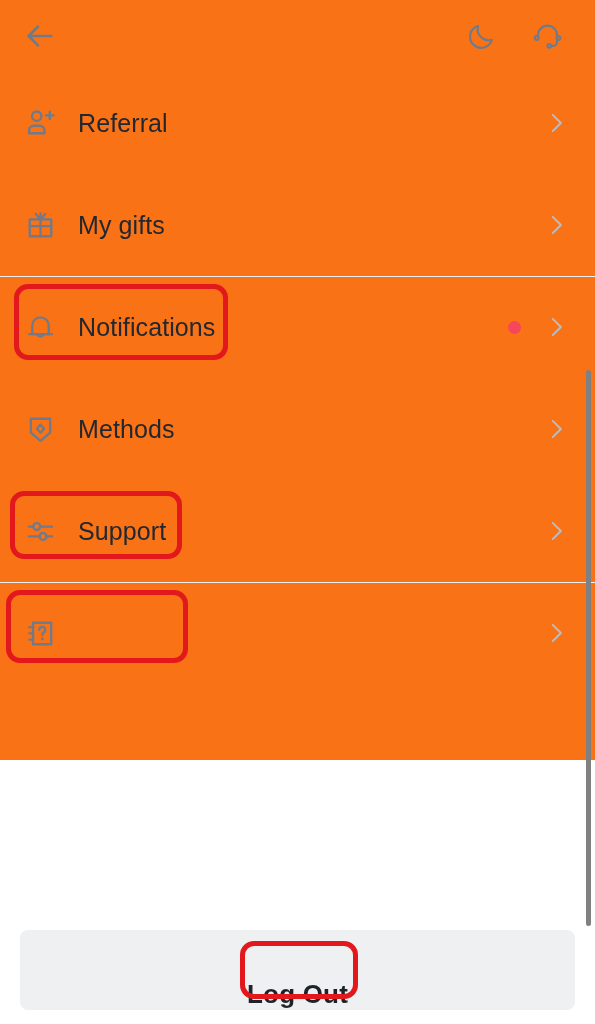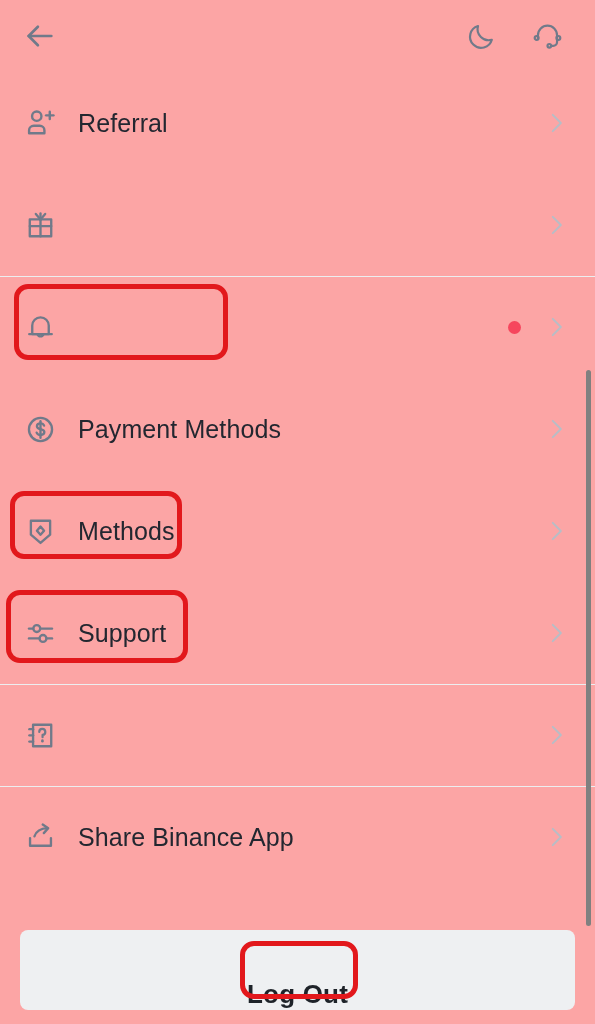--- a/index.html
+++ b/index.html
@@ -6,22 +6,22 @@
   html, body {
     width: 595px;
     height: 1024px;
     background: #ffffff;
     font-family: "Liberation Sans", sans-serif;
     overflow: hidden;
   }
   #app {
     position: relative;
     width: 595px;
-    height: 1024px;
-    background: #fca5a5;
+    height: 760px;
+    background: #f97316;
   }
 
   
   .header {
     position: absolute;
     top: 0; left: 0;
     width: 595px;
     height: 72px;
     display: flex;
     align-items: center;
@@ -193,64 +193,49 @@
       <div class="row-icon">
         <svg width="33" height="33" viewBox="0 0 24 24" fill="none" stroke="#707A8A" stroke-width="1.7" stroke-linecap="round" stroke-linejoin="round">
           <rect x="4.2" y="7.6" width="15.6" height="12.2"></rect>
           <line x1="12" y1="7.6" x2="12" y2="19.8"></line>
           <line x1="4.2" y1="12.4" x2="19.8" y2="12.4"></line>
           <line x1="12" y1="7.6" x2="8.6" y2="3.6"></line>
           <line x1="12" y1="7.6" x2="15.4" y2="3.6"></line>
           <line x1="12" y1="7.6" x2="12" y2="3.2"></line>
         </svg>
       </div>
+      <div class="row-label">My gifts</div>
       <div class="row-right">
         <span class="chev">
           <svg width="26" height="26" viewBox="0 0 24 24" fill="none" stroke="#B7BDC6" stroke-width="1.8" stroke-linecap="round" stroke-linejoin="round">
             <polyline points="9,4.5 16.5,12 9,19.5"></polyline>
           </svg>
         </span>
       </div>
     </div>
 
     <div class="row divider-top">
       <div class="row-icon">
         <svg width="33" height="33" viewBox="0 0 24 24" fill="none" stroke="#707A8A" stroke-width="1.7" stroke-linecap="round" stroke-linejoin="round">
           <path d="M6 16.8V10.6a6 6 0 0 1 12 0v6.2z"></path>
           <line x1="3.8" y1="16.8" x2="20.2" y2="16.8"></line>
           <path d="M9.8 16.8a2.3 2.3 0 0 0 4.4 0"></path>
         </svg>
       </div>
+      <div class="row-label">Notifications</div>
       <div class="row-right">
         <span class="dot"></span>
         <span class="chev">
           <svg width="26" height="26" viewBox="0 0 24 24" fill="none" stroke="#B7BDC6" stroke-width="1.8" stroke-linecap="round" stroke-linejoin="round">
             <polyline points="9,4.5 16.5,12 9,19.5"></polyline>
           </svg>
         </span>
       </div>
     </div>
 
-    <div class="row">
-      <div class="row-icon">
-        <svg width="33" height="33" viewBox="0 0 24 24" fill="none" stroke="#707A8A" stroke-width="1.7" stroke-linecap="round" stroke-linejoin="round">
-          <circle cx="12" cy="12" r="8.4"></circle>
-          <path d="M14.6 9.2c-.4-1-1.4-1.6-2.6-1.6-1.5 0-2.6.8-2.6 2 0 1.1.9 1.7 2.6 2.1 1.8.4 2.8 1 2.8 2.2 0 1.3-1.2 2.1-2.8 2.1-1.3 0-2.4-.6-2.8-1.7"></path>
-          <line x1="12" y1="6" x2="12" y2="18"></line>
-        </svg>
-      </div>
-      <div class="row-label">Payment Methods</div>
-      <div class="row-right">
-        <span class="chev">
-          <svg width="26" height="26" viewBox="0 0 24 24" fill="none" stroke="#B7BDC6" stroke-width="1.8" stroke-linecap="round" stroke-linejoin="round">
-            <polyline points="9,4.5 16.5,12 9,19.5"></polyline>
-          </svg>
-        </span>
-      </div>
-    </div>
 
     <div class="row">
       <div class="row-icon">
         <svg width="33" height="33" viewBox="0 0 24 24" fill="none" stroke="#707A8A" stroke-width="1.7" stroke-linecap="round" stroke-linejoin="round">
           <path d="M5 4.2h14v10.1L12 20.3 5 14.3z"></path>
           <path d="M12 8.4l2.6 3-2.6 3-2.6-3z"></path>
         </svg>
       </div>
       <div class="row-label">Methods</div>
       <div class="row-right">
@@ -296,37 +281,20 @@
       </div>
       <div class="row-right">
         <span class="chev">
           <svg width="26" height="26" viewBox="0 0 24 24" fill="none" stroke="#B7BDC6" stroke-width="1.8" stroke-linecap="round" stroke-linejoin="round">
             <polyline points="9,4.5 16.5,12 9,19.5"></polyline>
           </svg>
         </span>
       </div>
     </div>
 
-    <div class="row divider-top">
-      <div class="row-icon">
-        <svg width="33" height="33" viewBox="0 0 24 24" fill="none" stroke="#707A8A" stroke-width="1.7" stroke-linecap="round" stroke-linejoin="round">
-          <path d="M4.4 12.4v5.6h15.2v-5.6"></path>
-          <path d="M7.6 11.2C9 7.2 12.4 5.3 17 5.2"></path>
-          <polyline points="13.6,2.6 17.6,5.2 14.4,8.8"></polyline>
-        </svg>
-      </div>
-      <div class="row-label">Share Binance App</div>
-      <div class="row-right">
-        <span class="chev">
-          <svg width="26" height="26" viewBox="0 0 24 24" fill="none" stroke="#B7BDC6" stroke-width="1.8" stroke-linecap="round" stroke-linejoin="round">
-            <polyline points="9,4.5 16.5,12 9,19.5"></polyline>
-          </svg>
-        </span>
-      </div>
-    </div>
 
   </div>
 
   <div class="logout-bar">
     <span class="logout-label">Log Out</span>
   </div>
 
   <div class="scrollbar"></div>
 
   <div class="hl" style="left:14px;  top:284px; width:214px; height:76px;"></div>

